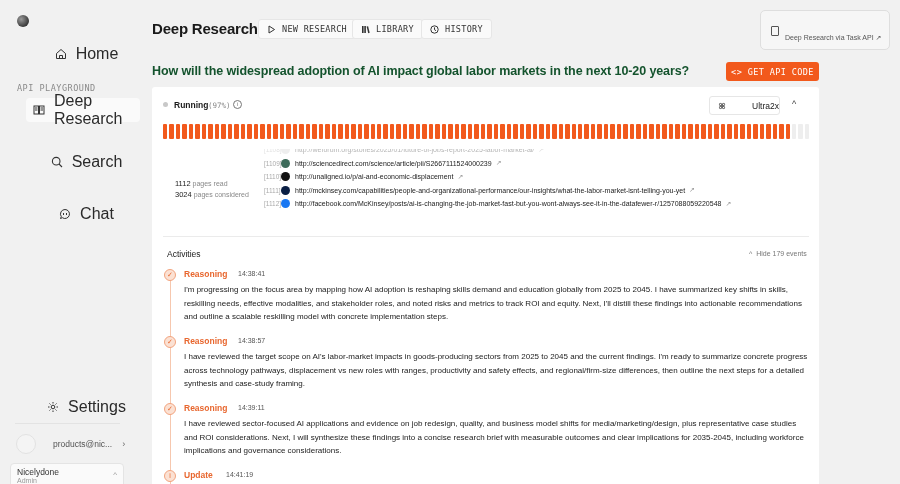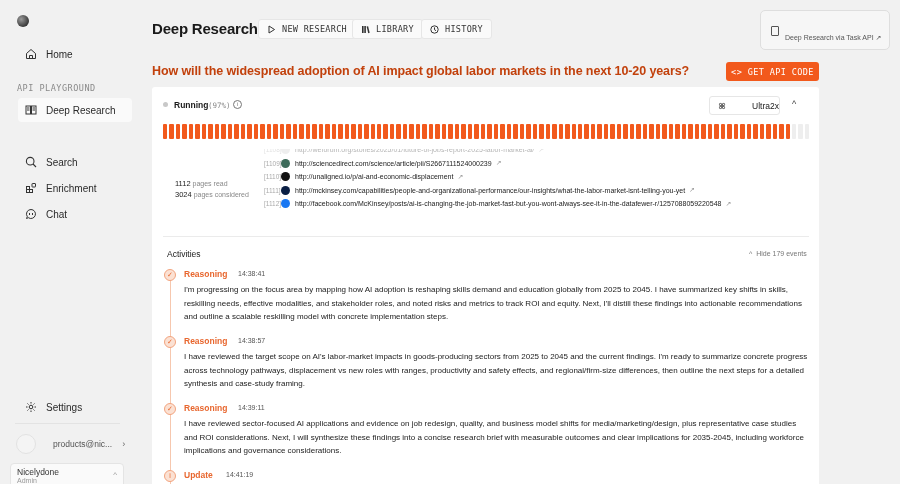--- a/index.html
+++ b/index.html
@@ -4,22 +4,22 @@
 <style>
   * { box-sizing: border-box; margin: 0; padding: 0; }
   html, body { width: 900px; height: 484px; overflow: hidden; }
   body { font-family: "Liberation Sans", sans-serif; background: #f1f1f1; color: #1d1d1d; position: relative; }
   .mono { font-family: "DejaVu Sans Mono", monospace; }
 
   
   .sidebar { position: absolute; left: 0; top: 0; width: 140px; height: 484px; }
   .logo { position: absolute; left: 17px; top: 15px; width: 12px; height: 12px; border-radius: 50%;
           background: radial-gradient(circle at 35% 35%, #9a9a9a, #3a3a3a 70%); }
-  .nav-item { position: absolute; left: 18px; width: 114px; height: 24px; display: flex; align-items: center;
-              padding-left: 7px; font-size: 10px; color: #2a2a2a; border-radius: 4px; cursor: pointer; }
+  .nav-item { position: absolute; left: 26px; width: 114px; height: 24px; display: flex; align-items: center;
+              padding-left: 7px; font-size: 16px; color: #2a2a2a; border-radius: 4px; cursor: pointer; justify-content: center; }
   .nav-item.active { background: #fafafa; }
   .nav-item svg { width: 12px; height: 12px; margin-right: 9px; flex-shrink: 0; }
   .section-label { position: absolute; left: 17px; top: 83px; font-size: 8.5px; color: #8a8a8a; letter-spacing: 0.5px; }
   .sidebar-divider { position: absolute; left: 15px; width: 105px; top: 423px; height: 1px; background: #e3e3e3; }
   .user-row { position: absolute; left: 16px; top: 433px; width: 110px; height: 22px; display: flex; align-items: center; }
   .user-avatar { width: 20px; height: 20px; border-radius: 50%; border: 1px solid #e2e2e2; background: #f4f4f4; }
   .user-email { font-size: 8.5px; color: #555; margin-left: 17px; }
   .user-chevron { font-size: 9px; color: #666; margin-left: 10px; }
   .org-card { position: absolute; left: 10px; top: 463px; width: 114px; height: 30px; background: #fafafa;
               border: 1px solid #e4e4e4; border-radius: 4px; padding: 3px 6px; }
@@ -31,21 +31,21 @@
   .page-title { position: absolute; left: 152px; top: 20px; font-size: 15px; font-weight: bold; color: #1a1a1a; letter-spacing: -0.2px; }
   .hdr-btn { position: absolute; top: 19px; height: 20px; background: #fafafa; border: 1px solid #e6e6e6; border-radius: 3px;
              display: flex; align-items: center; padding: 0 8px; font-size: 8.5px; color: #333; cursor: pointer; letter-spacing: 0.3px; }
   .hdr-btn svg { width: 9px; height: 9px; margin-right: 6px; }
   .quickstart { position: absolute; left: 760px; top: 10px; width: 130px; height: 40px; background: #f6f6f6;
                 border: 1px solid #dedede; border-radius: 5px; cursor: pointer; }
   .qs-icon { position: absolute; left: 10px; top: 15px; width: 8px; height: 10px; border: 1px solid #555; border-radius: 1px; }
   .qs-title { position: absolute; left: 24px; top: 10px; font-size: 8.5px; font-weight: bold; color: #1a1a1a; }
   .qs-sub { position: absolute; left: 24px; top: 23px; font-size: 7px; color: #555; }
 
-  .question { position: absolute; left: 152px; top: 64px; font-size: 12.5px; font-weight: bold; color: #c2410c; letter-spacing: -0.1px; }
+  .question { position: absolute; left: 152px; top: 64px; font-size: 12.5px; font-weight: bold; color: #14532d; letter-spacing: -0.1px; }
   .api-btn { position: absolute; left: 726px; top: 62px; width: 93px; height: 19px; background: #f2591c; border-radius: 3px;
              color: #fff; font-size: 8.5px; display: flex; align-items: center; justify-content: center; letter-spacing: 0.4px; cursor: pointer; }
 
   
   .panel { position: absolute; left: 152px; top: 87px; width: 667px; height: 410px; background: #fff; border-radius: 3px; }
   .status-dot { position: absolute; left: 11px; top: 15px; width: 5px; height: 5px; border-radius: 50%; background: #c8c8c8; }
   .status-label { position: absolute; left: 22px; top: 13px; font-size: 8.5px; font-weight: bold; color: #1a1a1a; }
   .status-pct { position: absolute; left: 56px; top: 14px; font-size: 7.5px; color: #888; }
   .info-icon { position: absolute; left: 81px; top: 13px; width: 9px; height: 9px; border: 1px solid #777; border-radius: 50%;
                font-size: 6px; line-height: 7px; text-align: center; color: #777; }
@@ -102,29 +102,20 @@
       </svg>
     <span>Deep Research</span>
   </div>
   <div class="nav-item" style="top:150px">
     <svg viewBox="0 0 12 12" fill="none" stroke="#333" stroke-width="1.1">
         <circle cx="5.2" cy="5.2" r="3.8"></circle>
         <path d="M8 8l3 3"></path>
       </svg>
     <span>Search</span>
   </div>
-  <div class="nav-item" style="top:176px">
-    <svg viewBox="0 0 12 12" fill="none" stroke="#333" stroke-width="1">
-        <rect x="1.5" y="4.5" width="3" height="3"></rect>
-        <rect x="1.5" y="7.5" width="3" height="3"></rect>
-        <rect x="4.5" y="7.5" width="3" height="3"></rect>
-        <rect x="7" y="1.5" width="3.5" height="3.5" rx="0.5"></rect>
-      </svg>
-    <span>Enrichment</span>
-  </div>
   <div class="nav-item" style="top:202px">
     <svg viewBox="0 0 12 12" fill="none" stroke="#333" stroke-width="1">
         <path d="M6 1.5a4.5 4.5 0 1 1-2.6 8.2L1.5 10.5l.8-1.9A4.5 4.5 0 0 1 6 1.5z"></path>
         <path d="M5 5l-1 1 1 1M7 5l1 1-1 1"></path>
       </svg>
     <span>Chat</span>
   </div>
 
   <div class="nav-item" style="top:395px">
     <svg viewBox="0 0 12 12" fill="none" stroke="#333" stroke-width="1">

